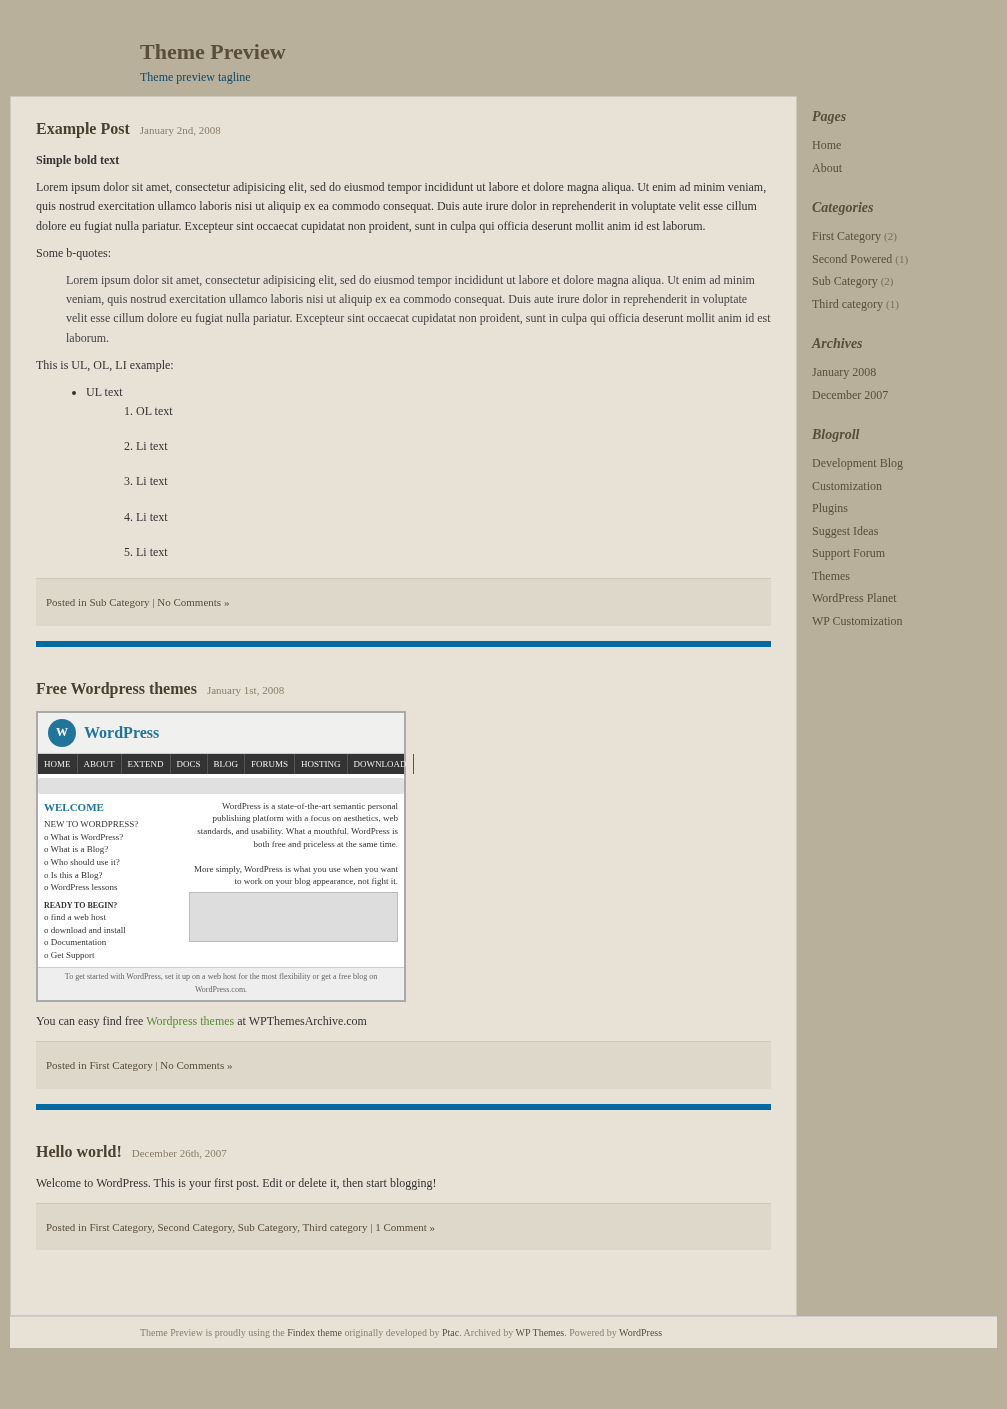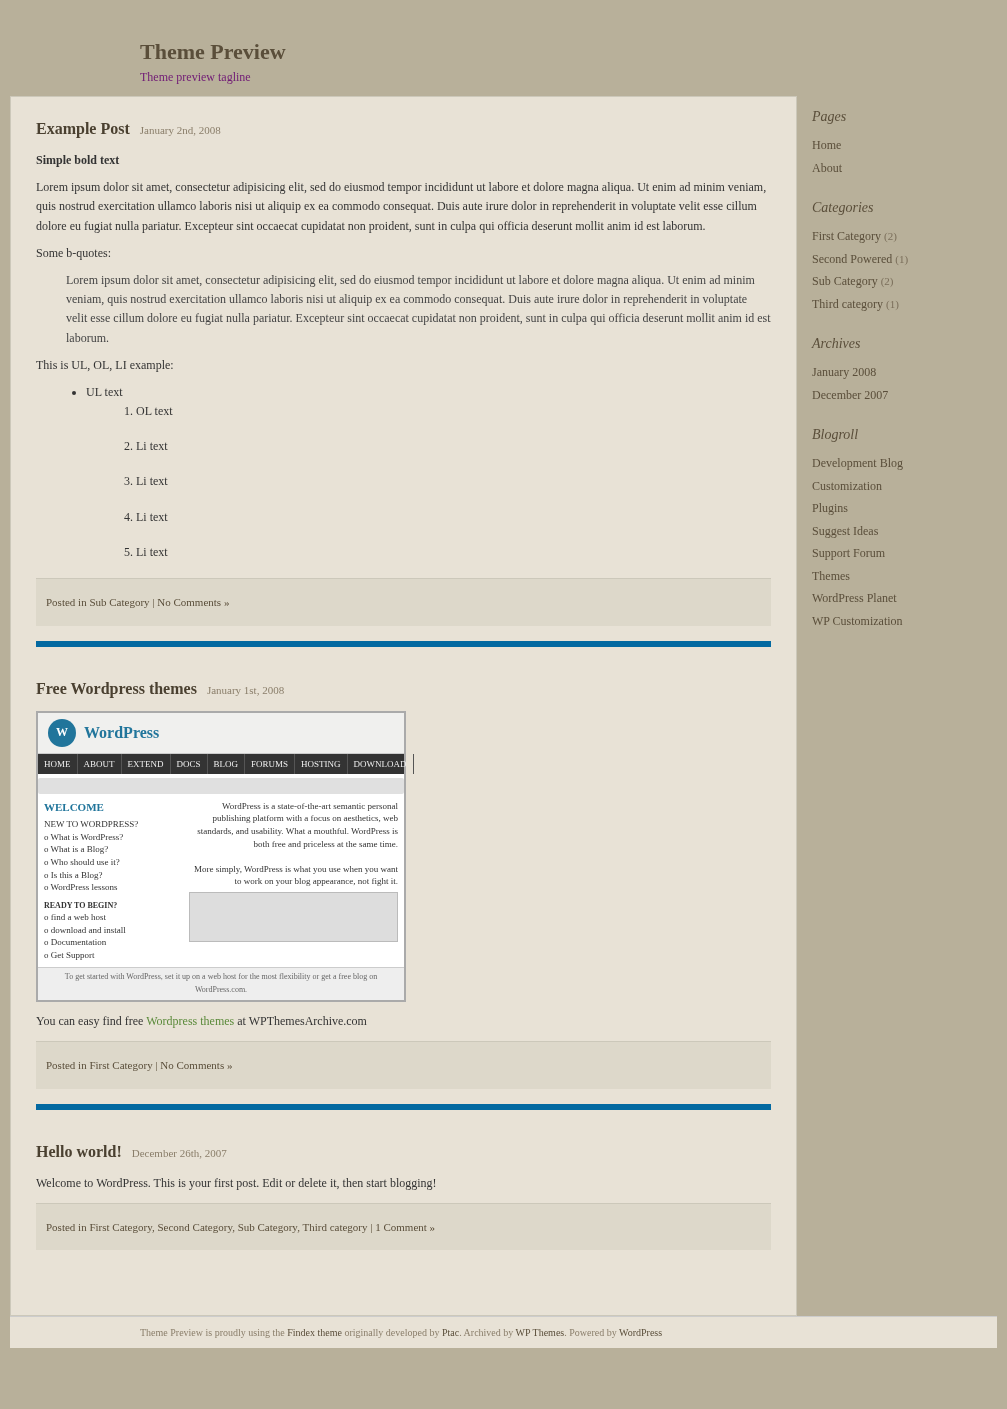--- a/index.html
+++ b/index.html
@@ -19,21 +19,21 @@
       padding: 15px 10px 10px 130px;
     }
     #header h1 {
       font-size: 22px;
       font-weight: bold;
       color: #5a4e3a;
       font-family: Georgia, serif;
     }
     #header p.tagline {
       font-size: 12px;
-      color: #701a75;
+      color: #0c4a6e;
     }
     #main-layout {
       display: flex;
       gap: 0;
       align-items: flex-start;
     }
     #content-area {
       background: #e8e2d6;
       flex: 1;
       padding: 20px 25px;
@@ -46,21 +46,21 @@
       flex-shrink: 0;
     }
     .sidebar-section {
       margin-bottom: 20px;
     }
     .sidebar-section h3 {
       font-family: Georgia, serif;
       font-size: 14px;
       color: #5a4e3a;
       margin-bottom: 8px;
-      font-weight: normal;
+      font-weight: bold;
       font-style: italic;
     }
     .sidebar-section ul {
       list-style: none;
       padding: 0;
     }
     .sidebar-section ul li {
       margin-bottom: 3px;
     }
     .sidebar-section ul li a {

